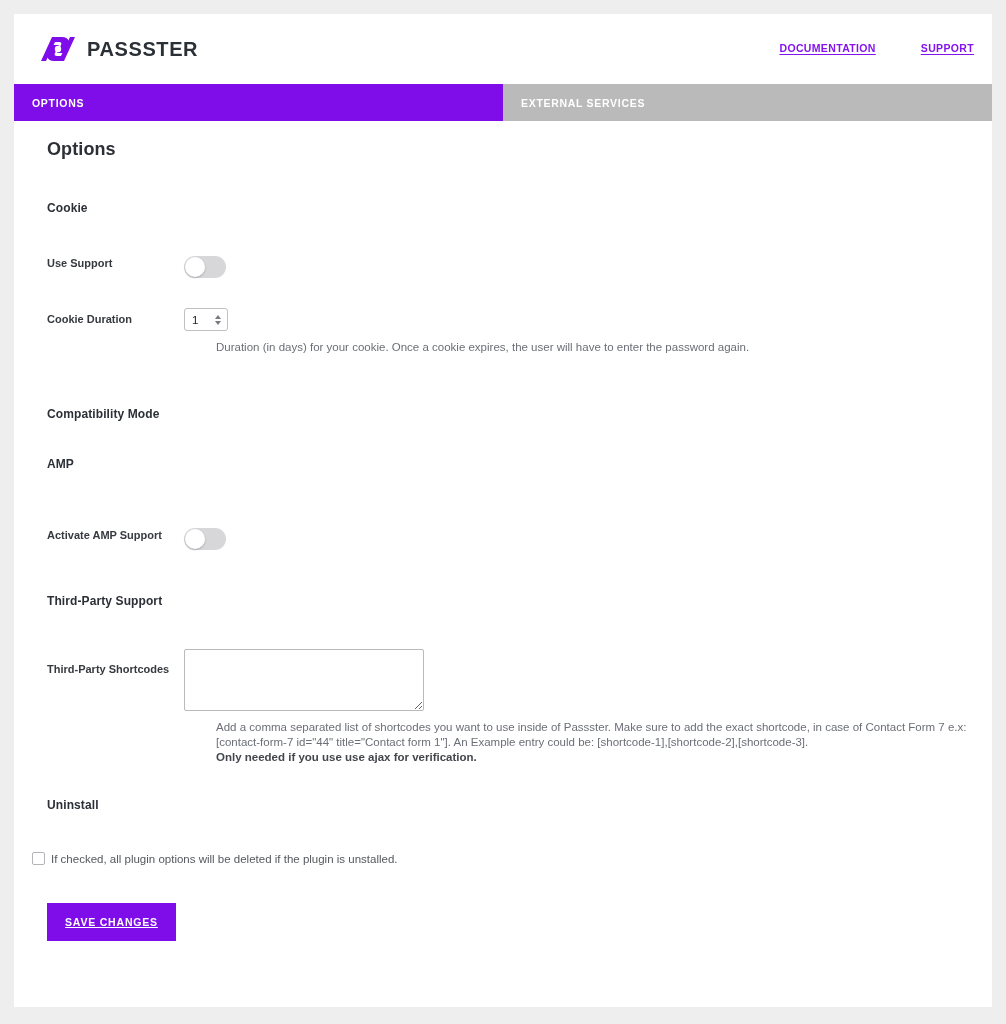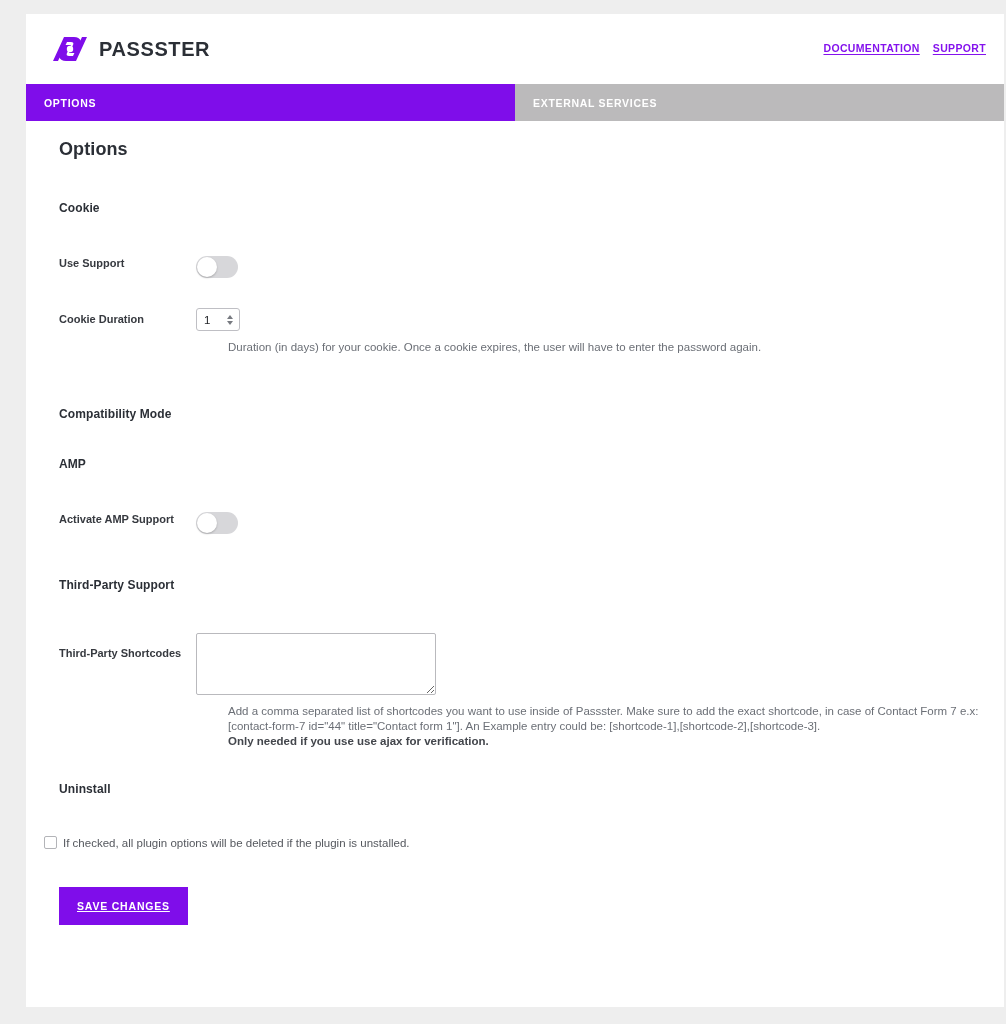--- a/index.html
+++ b/index.html
@@ -11,21 +11,21 @@
     width: 1006px;
     height: 1024px;
     background: #eeeeee;
     font-family: "Liberation Sans", sans-serif;
     -webkit-font-smoothing: antialiased;
     overflow: hidden;
   }
 
   .page-card {
     position: absolute;
-    left: 26px;
+    left: 14px;
     top: 14px;
     width: 978px;
     height: 993px;
     background: #ffffff;
     box-sizing: border-box;
   }
 
   
   .header {
     height: 70px;
@@ -57,20 +57,21 @@
     align-items: center;
     padding-bottom: 2px;
   }
   .header-links a {
     font-size: 10.5px;
     font-weight: bold;
     letter-spacing: 0.35px;
     color: #8412ed;
     text-decoration: underline;
     text-underline-offset: 2px;
+    margin-left: 32px;
   }
 
   
   .tab-bar {
     display: flex;
     height: 37px;
   }
   .tab {
     flex: 1 1 0;
     display: flex;
@@ -304,21 +305,21 @@
       </div>
     </div>
 
     
     <div class="section-title" style="margin-top:52px;">Compatibility Mode</div>
 
 
     
     <div class="section-title" style="margin-top:36px;">AMP</div>
 
-    <div class="row" style="margin-top:41px;">
+    <div class="row" style="margin-top:57px;">
       <div class="row-label">Activate AMP Support</div>
       <div class="row-field">
         <span class="toggle">
           <span class="knob"></span>
         </span>
       </div>
     </div>
 
     
     <div class="section-title" style="margin-top:40px;">Third-Party Support</div>

